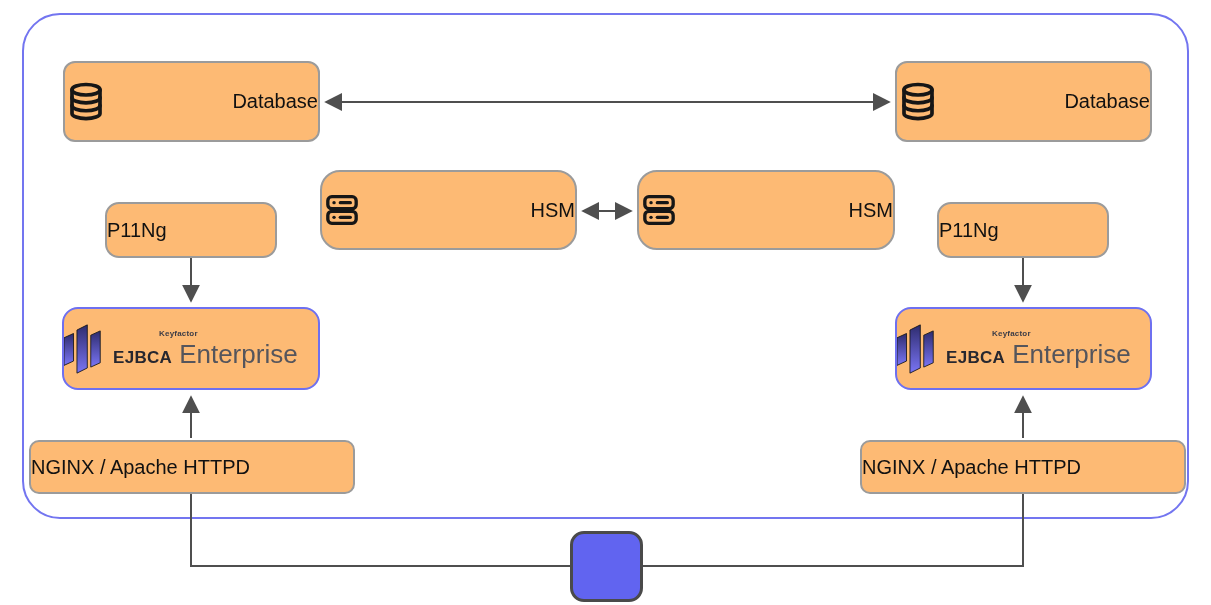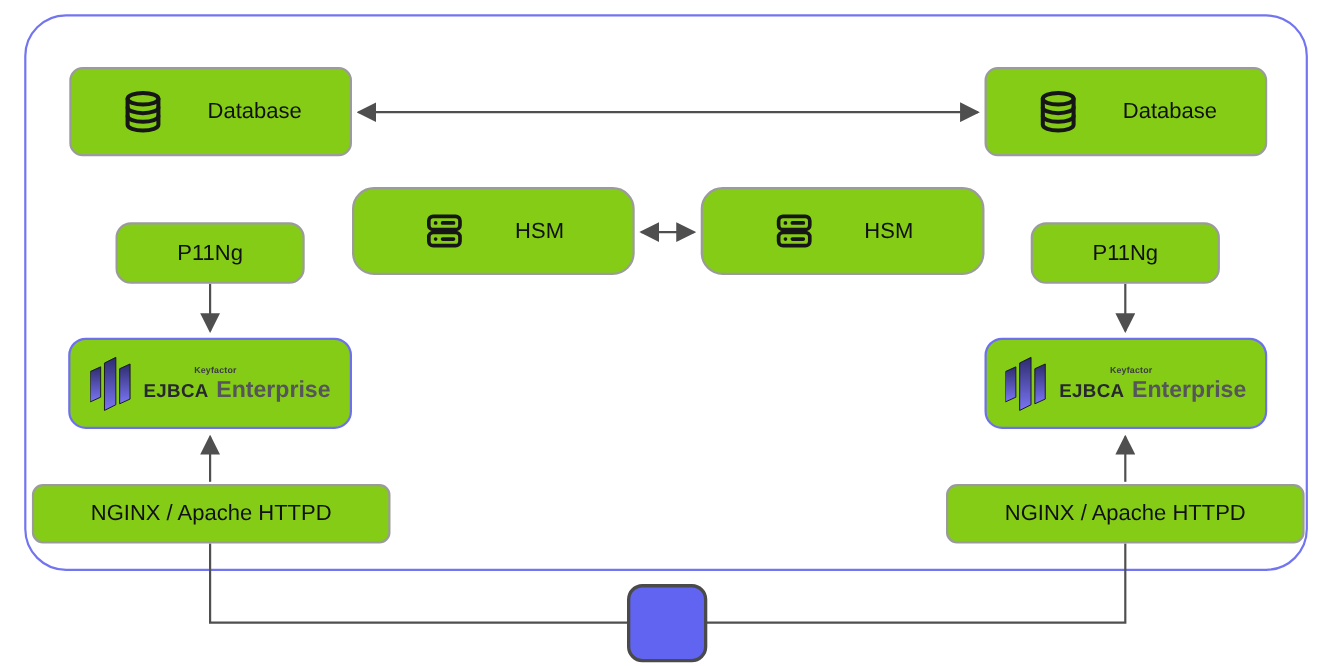--- a/index.html
+++ b/index.html
@@ -14,36 +14,36 @@
     --logo-light:#7a75f5;
   }
   *{box-sizing:border-box;margin:0;padding:0}
   body{background:#ffffff;font-family:"Liberation Sans",sans-serif;}
   .canvas{position:relative;width:1211px;height:605px;background:#fff;overflow:hidden;}
   .outer-frame{position:absolute;left:22px;top:13px;width:1167px;height:506px;
     border:2px solid var(--outer-border);border-radius:38px;z-index:0;}
   .wires{position:absolute;left:0;top:0;width:1211px;height:605px;z-index:1;}
   .wires line,.wires path.wire{stroke:var(--connector);stroke-width:2;fill:none;}
   .wires marker path{fill:var(--connector);stroke:none;}
-  .node{position:absolute;background:#84cc16;border:2px solid var(--node-border);
-    display:flex;align-items:center;justify-content:center;z-index:2;
+  .node{position:absolute;background:#fdba74;border:2px solid var(--node-border);
+    display:flex;align-items:center;justify-content:space-between;z-index:2;
     color:var(--text);font-size:20px;}
   .node .label{color:var(--text);}
   .node.accent{border-color:var(--accent-border);}
   .icon{flex:0 0 auto;}
   .icon svg{display:block;stroke:#161616;}
   .lb-square{position:absolute;left:570px;top:531px;width:73px;height:71px;
     background:var(--load-balancer-fill);border:3px solid var(--load-balancer-border);
     border-radius:14px;z-index:3;}
   .kf-wrap{display:flex;align-items:center;gap:11px;}
   .kf-text{display:flex;flex-direction:column;line-height:1;}
   .kf-brand{font-size:8px;font-weight:700;color:#3c3c46;margin:0 0 3px 2px;letter-spacing:.2px;padding-left:44px;}
   .kf-row{display:flex;align-items:baseline;gap:7px;}
   .kf-product{font-size:17px;font-weight:700;color:#27272f;letter-spacing:.3px;}
-  .kf-edition{font-size:21px;font-weight:700;color:#55555c;}
+  .kf-edition{font-size:26px;font-weight:400;color:#55555c;}
 </style>
 </head>
 <body>
 
 <div class="canvas">
 
   <div class="outer-frame"></div>
 
   <svg class="wires" viewBox="0 0 1211 605">
     <defs>

